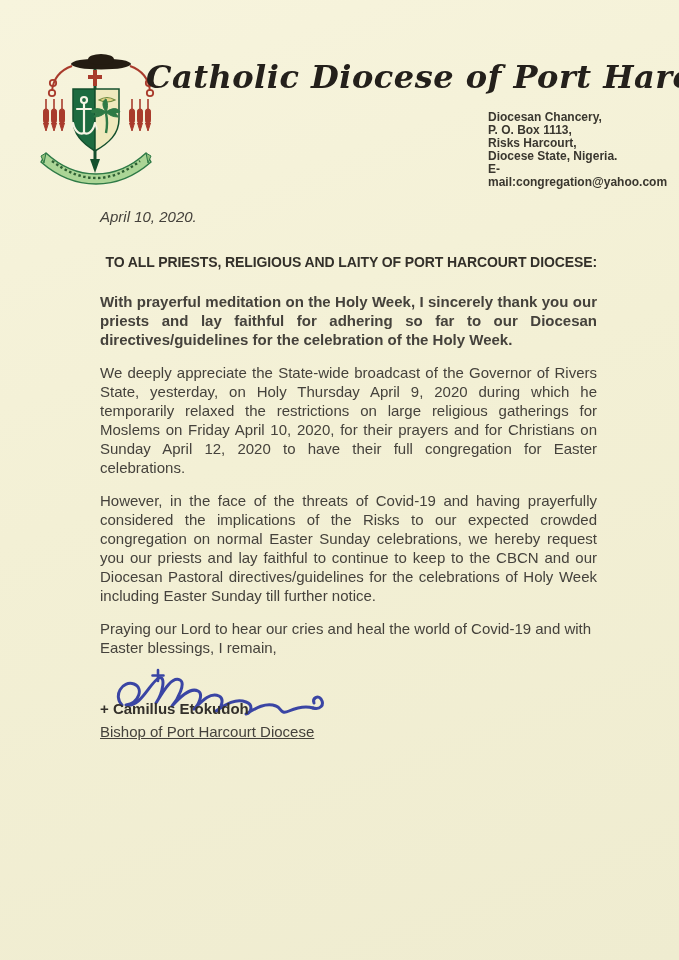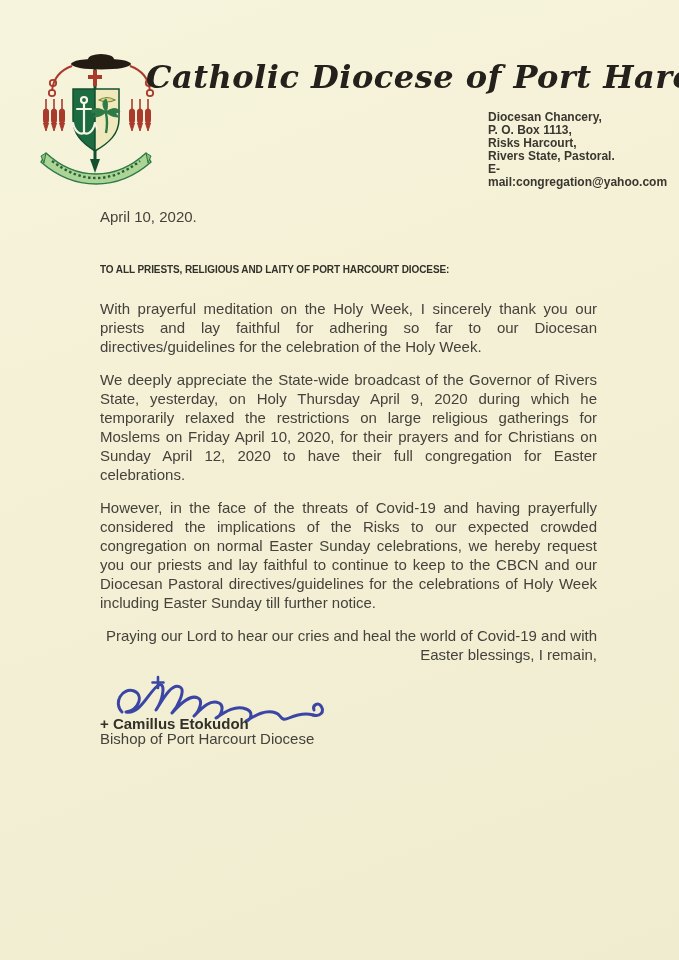--- a/index.html
+++ b/index.html
@@ -54,63 +54,64 @@
   .letter {
     position: absolute;
     left: 100px;
     top: 200px;
     width: 497px;
     color: #45423c;
     font-size: 15px;
     line-height: 19px;
   }
   .dateblock { margin-top: 7px; }
-  .dateblock div { white-space: nowrap; }
+  .dateblock div { white-space: nowrap; font-style: italic; }
   .subject {
-    margin-top: 33px;
-    text-align: left;
-    font-weight: bold;
-    font-size: 10px;
+    margin-top: 26px;
+    text-align: right;
+    font-weight: bold;
+    font-size: 14px;
     line-height: 21px;
     letter-spacing: -0.1px;
     color: #33302a;
   }
   .letter p {
     margin: 14px 0 0 0;
     text-align: justify;
   }
-  .letter p.first { margin-top: 19px; }
-  .letter p.no-justify { text-align: right; }
+  .letter p.first { margin-top: 19px; font-weight: bold; }
+  .letter p.no-justify { text-align: left; }
   .closing { margin-top: 17px; }
 
   .sigblock {
     position: relative;
     margin-top: 6px;
     height: 110px;
   }
   .signature-svg {
     position: absolute;
     left: 8px;
     top: 2px;
     width: 225px;
     height: 52px;
   }
   .signame {
     position: absolute;
     left: 0;
-    top: 44px;
+    top: 36px;
     font-weight: bold;
     color: #33302a;
     white-space: nowrap;
   }
   .sigtitle {
     position: absolute;
     left: 0;
     top: 59px;
     white-space: nowrap;
+    text-decoration: underline;
   }
 </style>
 </head>
 <body>
 
 <div class="page">
 
   <header>
 
     <div class="crest">
@@ -194,21 +195,21 @@
         </g>
       </svg>
     </div>
 
     <h1 class="title">Catholic Diocese of Port Harcourt</h1>
 
     <address class="chancery">
       <div>Diocesan Chancery,</div>
       <div>P. O. Box 1113,</div>
       <div>Risks Harcourt,</div>
-      <div>Rivers State, Pastoral.</div>
+      <div>Diocese State, Nigeria.</div>
       <div>E-mail:congregation@yahoo.com</div>
     </address>
   </header>
 
   <main class="letter">
 
     <div class="dateblock">
       <div>April 10, 2020.</div>
     </div>
 

